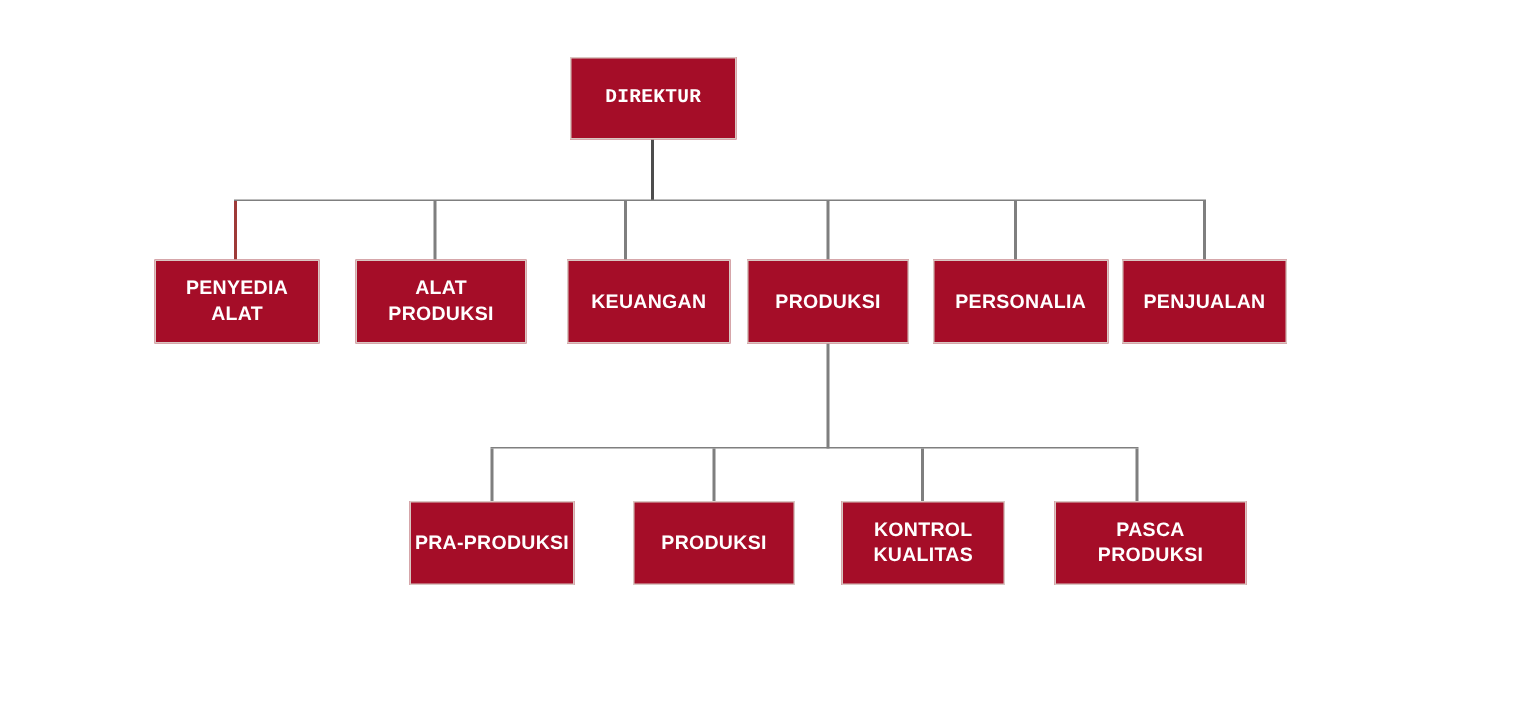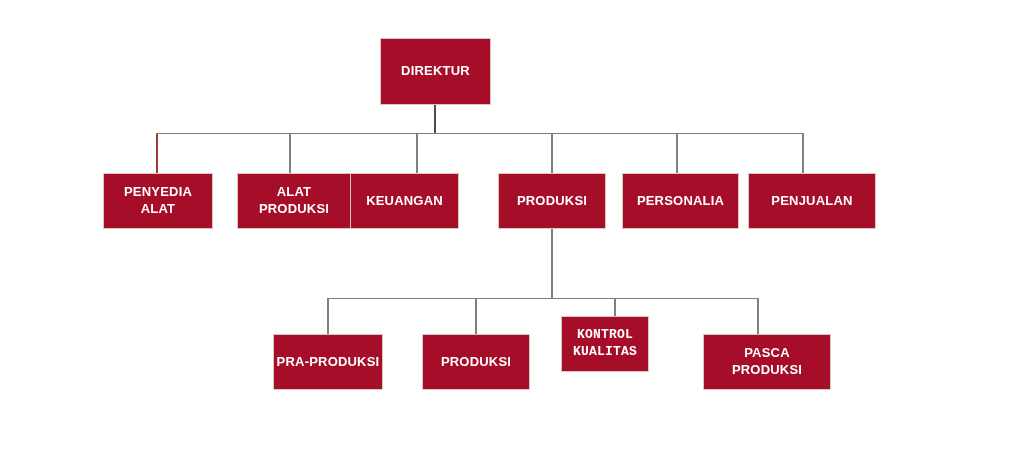--- a/index.html
+++ b/index.html
@@ -39,30 +39,30 @@
   .drop-5    {left:676px; top:134px; height:39px;}
   .drop-6    {left:802px; top:134px; height:39px;}
   .stem-prod {left:551px; top:229px; height:70px;}
   .rail-sub  {left:327px; top:298px; width:432px;}
   .drop-7    {left:327px; top:299px; height:35px;}
   .drop-8    {left:475px; top:299px; height:35px;}
   .drop-9    {left:614px; top:299px; height:35px;}
   .drop-10   {left:757px; top:299px; height:35px;}
 
   
-  .n0  {left:380px; top:38px;  width:111px; height:67px;}
+  .n0  {left:380px; top:38px;  width:111px; height:55px;font-family:Liberation Mono, monospace;}
   .n1  {left:103px; top:173px; width:110px; height:56px;}
   .n2  {left:237px; top:173px; width:114px; height:56px;}
-  .n3  {left:350px; top:173px; width:109px; height:56px;}
+  .n3  {left:378px; top:173px; width:109px; height:56px;}
   .n4  {left:498px; top:173px; width:108px; height:56px;}
   .n5  {left:622px; top:173px; width:117px; height:56px;}
-  .n6  {left:748px; top:173px; width:128px; height:56px;}
+  .n6  {left:748px; top:173px; width:110px; height:56px;}
   .n7  {left:273px; top:334px; width:110px; height:56px;}
   .n8  {left:422px; top:334px; width:108px; height:56px;}
-  .n9  {left:561px; top:316px; width:88px; height:56px;font-family:Liberation Mono, monospace;}
+  .n9  {left:561px; top:334px; width:109px; height:56px;}
   .n10 {left:703px; top:334px; width:128px; height:56px;}
 </style>
 </head>
 <body style="--background: #FFFFFF; --box-fill: #A50D28; --box-border: #D9C7C2; --box-text: #FFFFFF; --connector: #7F7F7F; --connector-dark: #4D4D4D; --connector-red: #9E3A38;">
 
 <div class="canvas">
 
   <div class="line v dark stem-root"></div>
   <div class="line h rail-main"></div>
   <div class="line v red drop-1"></div>

